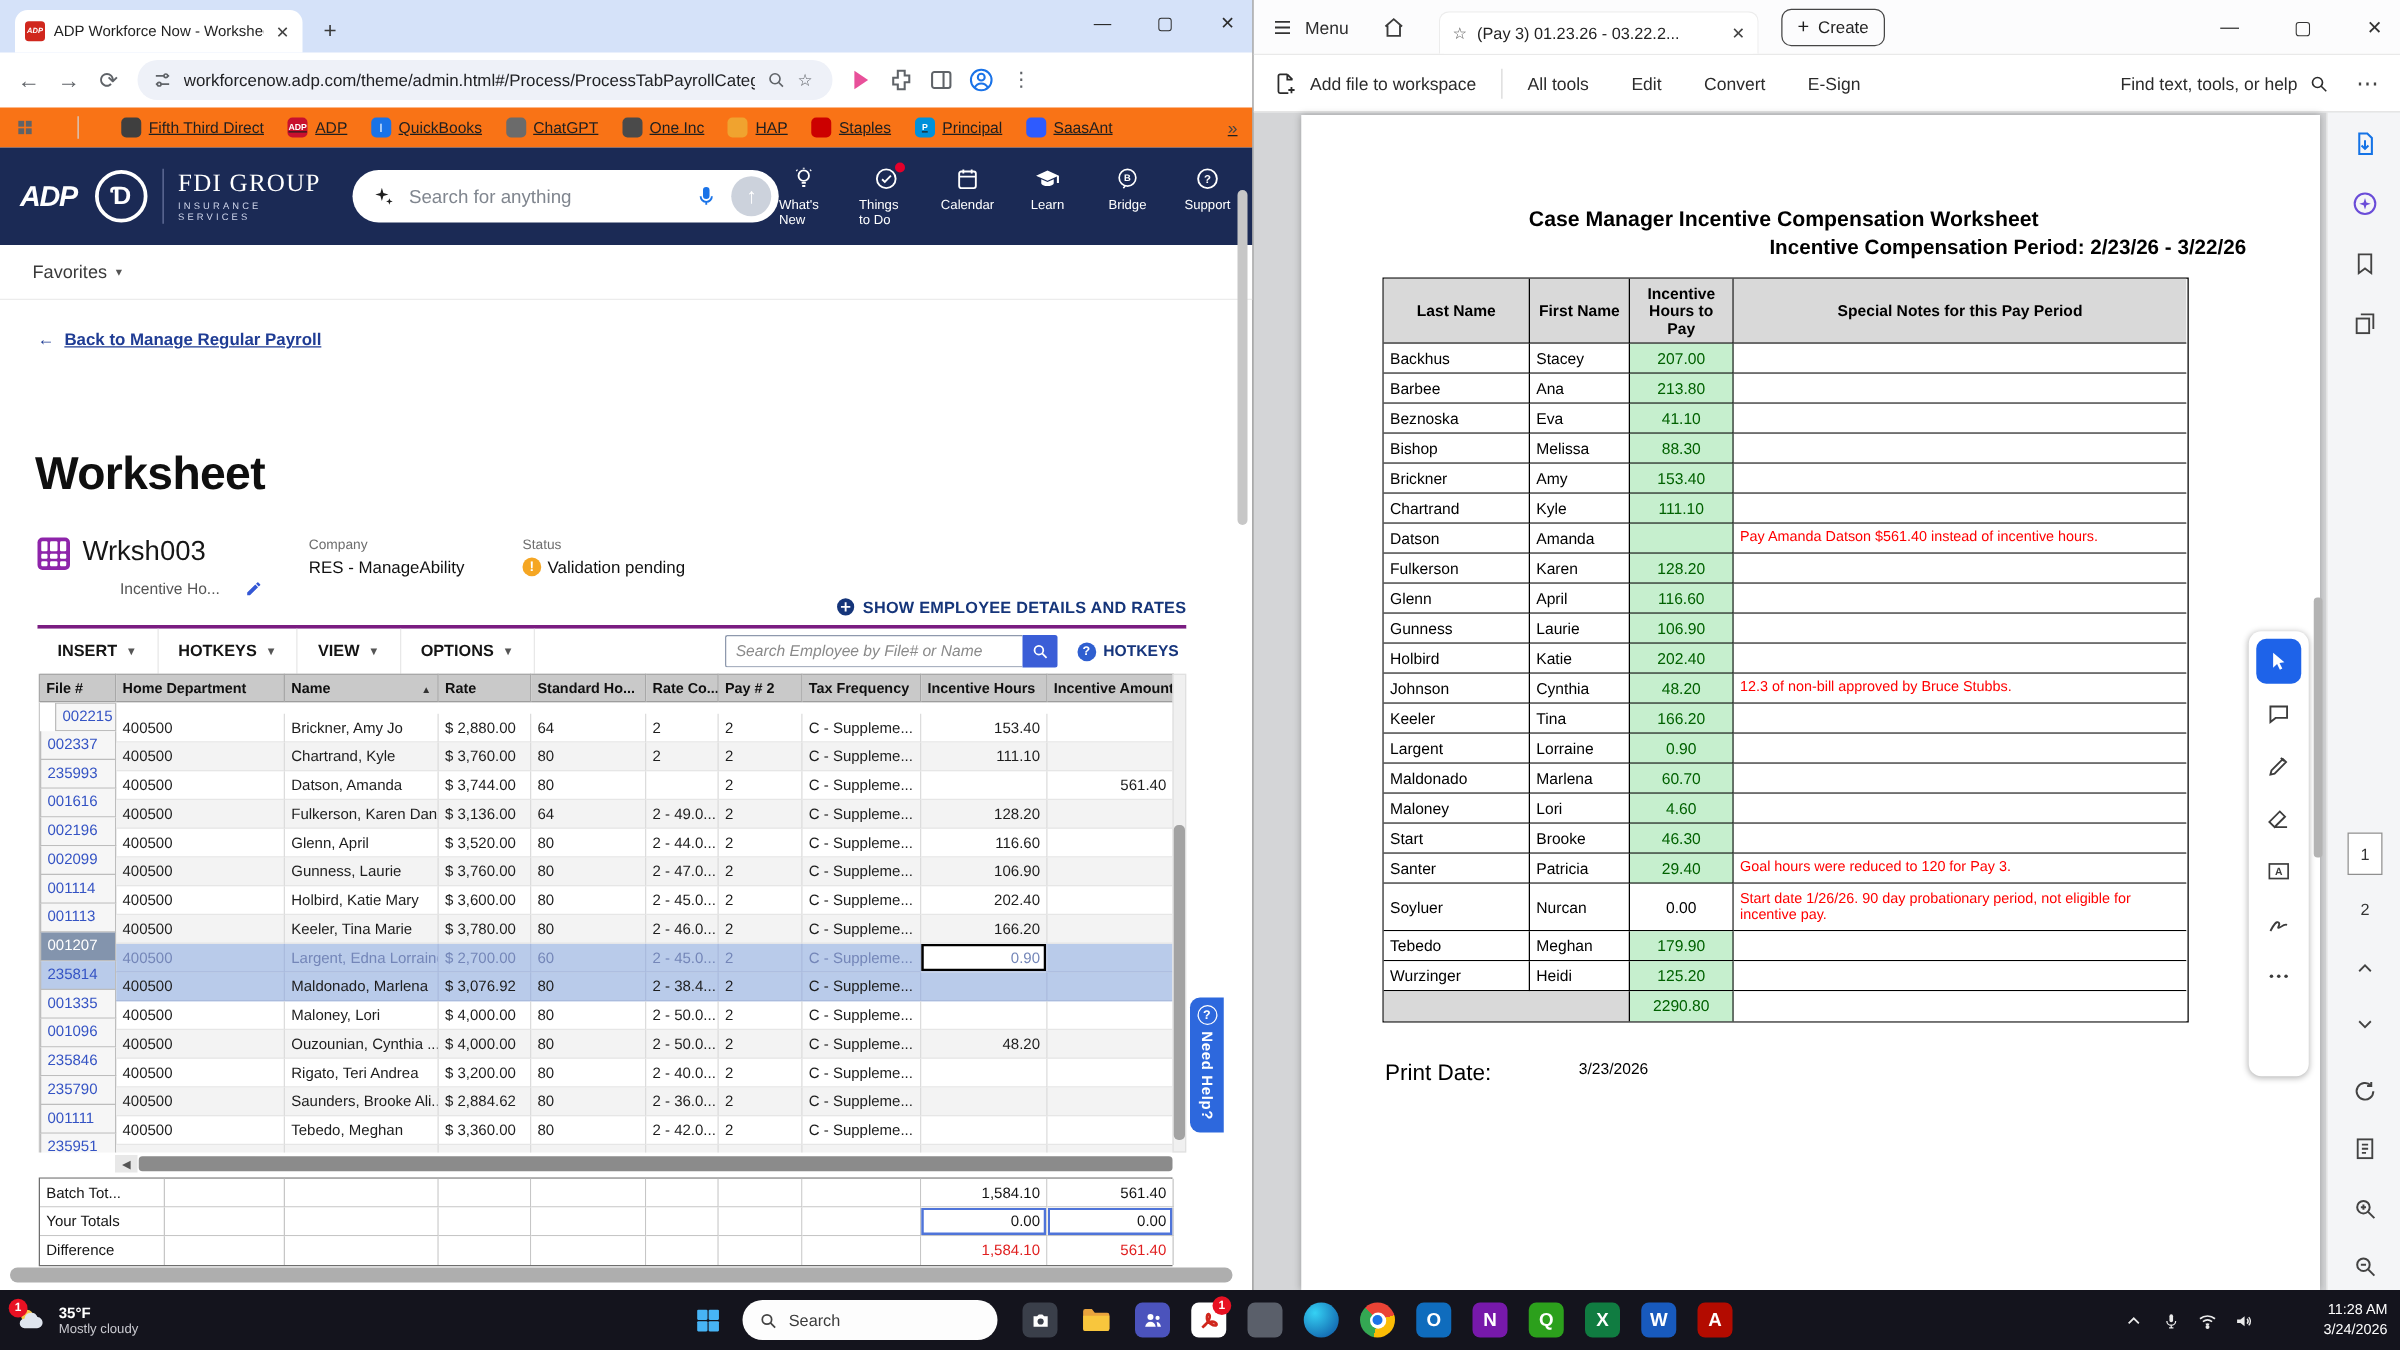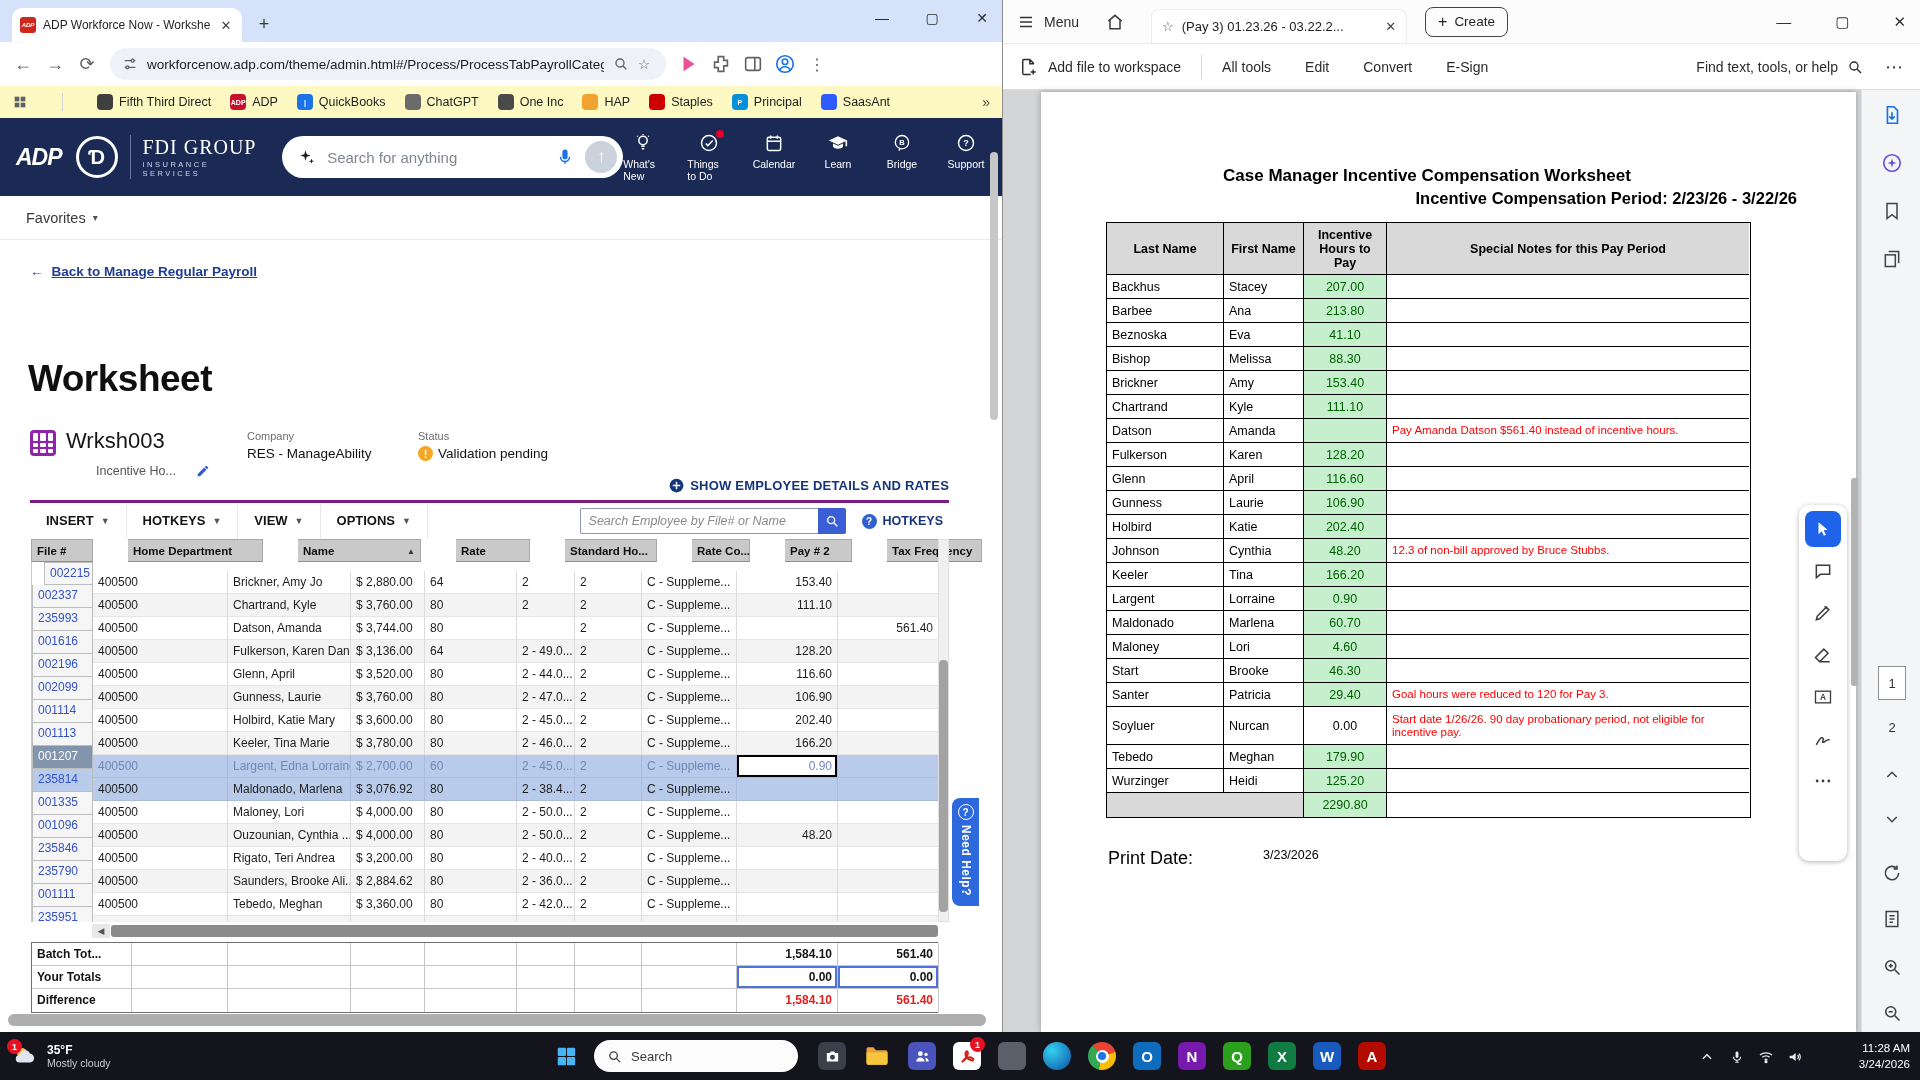--- a/index.html
+++ b/index.html
@@ -18,21 +18,21 @@
   .newtab{width:28px;height:28px;margin:0 0 4px 8px;border-radius:50%;display:flex;align-items:center;justify-content:center;font-size:18px;color:#3a3a3a;}
   .bwin-controls{position:absolute;right:10px;top:0;height:36px;display:flex;align-items:center;gap:30px;color:#2b2b2b;font-size:14px;}
   .bwin-controls span{width:20px;text-align:center;}
   .urlrow{height:44px;background:#fff;display:flex;align-items:center;padding:0 8px;gap:2px;}
   .navbtn{width:30px;height:30px;display:flex;align-items:center;justify-content:center;color:#5f6368;font-size:18px;border-radius:50%;}
   .omnibox{width:556px;height:32px;margin-left:6px;background:#eef1f8;border-radius:16px;display:flex;align-items:center;padding:0 12px;gap:9px;font-size:13.5px;color:#202124;}
   .omnibox .url{flex:1;white-space:nowrap;overflow:hidden;}
   .obicon{color:#5f6368;width:16px;height:16px;flex:none;}
   .urlicons{display:flex;align-items:center;gap:10px;margin-left:10px;color:#5f6368;}
   .urlicons .ui{width:22px;height:22px;display:flex;align-items:center;justify-content:center;}
-  .bookmarksbar{height:32px;display:flex;align-items:center;padding:0 12px;gap:34px;font-size:12.5px;color:#1f1f1f;background:#fef9c3;}
+  .bookmarksbar{height:32px;display:flex;align-items:center;padding:0 12px;gap:34px;font-size:12.5px;color:#1f1f1f;background:#f97316;text-decoration:underline;}
   .bm{display:flex;align-items:center;gap:6px;}
   .bm .fv{width:16px;height:16px;border-radius:4px;display:flex;align-items:center;justify-content:center;color:#fff;font-size:7px;font-weight:bold;flex:none;}
   .bm-divider{width:1px;height:18px;background:#d4d4d4;}
   .bm-more{margin-left:auto;color:#444;font-size:14px;}
 
   .adp-header{height:78px;background:#1b2a55;display:flex;align-items:center;color:#fff;padding:0 16px;}
   .adp-logo{font-size:23px;font-weight:bold;font-style:italic;letter-spacing:-1px;}
   .fdi-circle{width:42px;height:42px;border:3px solid #fff;border-radius:50%;margin-left:14px;display:flex;align-items:center;justify-content:center;font-size:20px;font-weight:bold;flex:none;}
   .fdi-sep{width:1px;height:44px;background:#6b76a0;margin:0 12px;}
   .fdi-name{font-family:"Liberation Serif",serif;font-size:20px;letter-spacing:1px;line-height:20px;}
@@ -90,21 +90,21 @@
   .gc.num{text-align:right;}
   .gc.focus{background:#fff;box-shadow:inset 0 0 0 2px #000;color:#000;}
 
   #grid-vscroll{left:938px;top:539px;width:11px;height:383px;background:#f0f0f0;border:1px solid #e0e0e0;}
   #grid-vthumb{left:939px;top:660px;width:9px;height:252px;background:#a3a3a3;border-radius:4px;}
   #grid-hscroll{left:31px;top:924px;width:907px;height:14px;background:#fff;}
   #grid-hscroll .harrow{position:absolute;left:61px;top:0;width:18px;height:14px;color:#555;font-size:9px;line-height:14px;text-align:center;background:#e8e8e8;}
   #grid-hscroll .hthumb{position:absolute;left:80px;top:1px;width:827px;height:12px;background:#8b8b8b;border-radius:3px;}
 
   #totals{left:31px;top:942px;width:907px;border:1px solid #6e6e6e;}
-  .trow{display:grid;height:23px;font-weight:bold;}
+  .trow{display:grid;height:23px;}
   .tc{border-right:1px solid #c6c6c6;border-bottom:1px solid #c6c6c6;line-height:22px;font-size:12px;padding:0 5px;background:#fff;color:#141414;white-space:nowrap;overflow:hidden;}
   .tc.num{text-align:right;}
   .tc.outl{box-shadow:inset 0 0 0 2px #4f74d9;}
   .tc.red{color:#e02020;}
   .trow:last-child .tc{border-bottom:none;}
   #page-hthumb{left:8px;top:1014px;width:978px;height:12px;background:#aeaeae;border-radius:6px;}
   #page-vthumb{left:990px;top:152px;width:8px;height:268px;background:#c7c7c7;border-radius:4px;}
 
   #need-help{left:952px;top:798px;width:27px;height:108px;background:#2d68dd;border-radius:8px 0 0 8px;display:flex;flex-direction:column;align-items:center;padding-top:6px;gap:5px;color:#fff;}
   #need-help .q{width:16px;height:16px;border-radius:50%;border:1.5px solid #fff;font-size:10px;font-weight:bold;display:flex;align-items:center;justify-content:center;}
@@ -441,21 +441,21 @@
             <circle cx="10.5" cy="10.5" r="6"></circle>
             <path d="M15 15l6 6"></path>
           </svg>
         </span>
     </span>
     <span id="hotkeys">
       <span class="qcirc">?</span>
       <span>HOTKEYS</span>
     </span>
   </div>
-  <div class="abs" id="grid-header" style="grid-template-columns: 61px 135px 123px 74px 92px 58px 67px 95px 101px 101px; gap: 35px;">
+  <div class="abs" id="grid-header" style="grid-template-columns: 61px 135px 123px 74px 92px 58px 67px 95px 101px 101px;">
       <div class="ghc">File #</div>
       <div class="ghc">Home Department</div>
       <div class="ghc">Name<span class="sortmark">▲</span></div>
       <div class="ghc">Rate</div>
       <div class="ghc">Standard Ho...</div>
       <div class="ghc">Rate Co...</div>
       <div class="ghc">Pay # 2</div>
       <div class="ghc">Tax Frequency</div>
       <div class="ghc">Incentive Hours</div>
       <div class="ghc">Incentive Amount</div>

